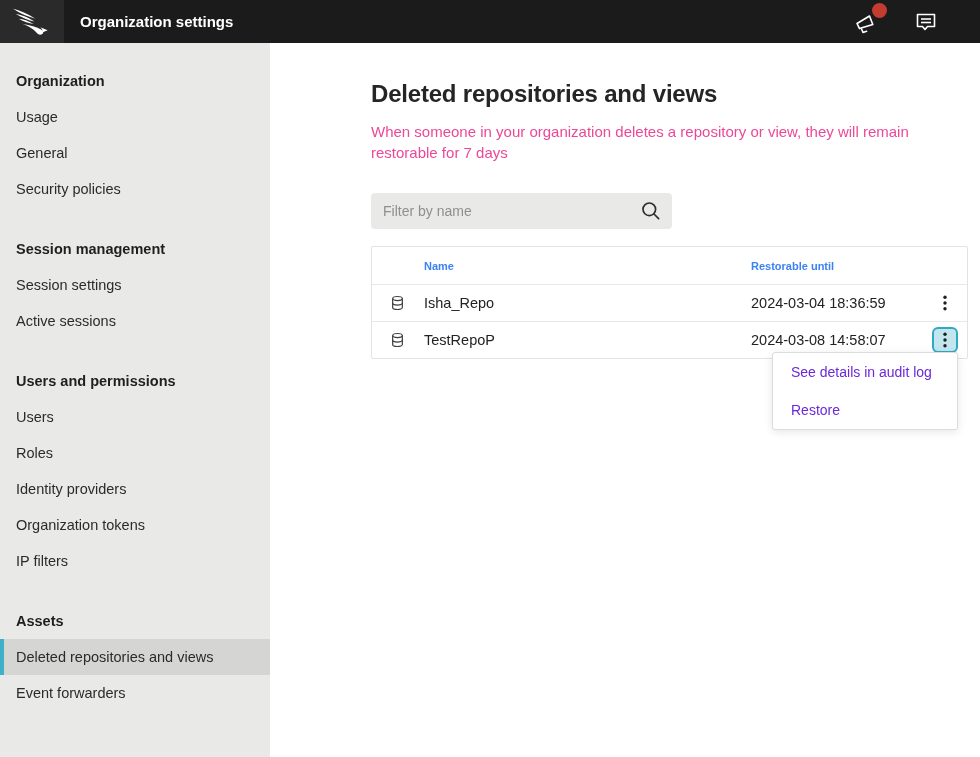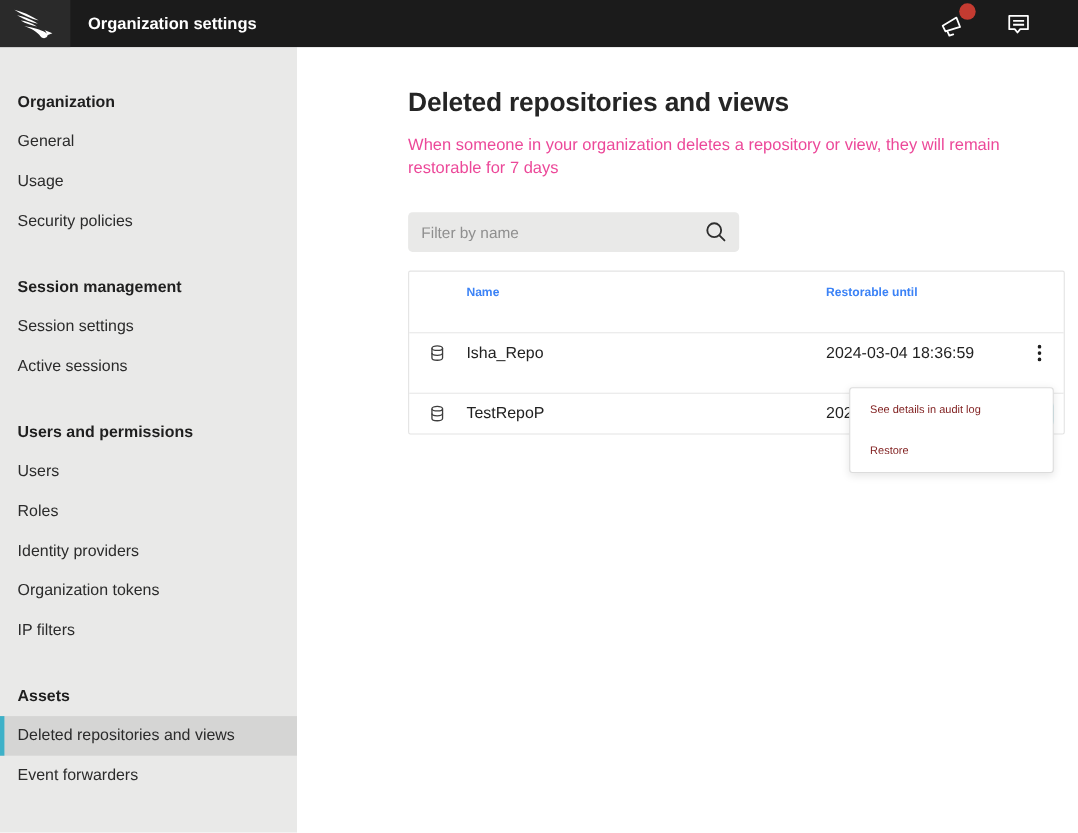--- a/index.html
+++ b/index.html
@@ -27,21 +27,21 @@
   .notif-dot {
     position:absolute; top:-7px; right:-7px; width:15px; height:15px;
     border-radius:50%; background:#c43b31;
   }
 
   
   .layout { display:flex; height:714px; }
 
   
   .sidebar {
-    width:270px; flex:none; background:#e9e9e8; padding-top:32px; overflow:hidden;
+    width:270px; flex:none; background:#e9e9e8; padding-top:20px; overflow:hidden;
   }
   .side-section + .side-section { margin-top:24px; }
   .side-header {
     font-weight:700; font-size:14.5px; color:#1f1f1f; padding:9px 16px; line-height:18px;
   }
   .side-item {
     font-size:14.5px; color:#2b2b2b; padding:9px 16px; line-height:18px; cursor:pointer;
   }
   .side-item.selected {
     background:#d5d5d4; border-left:4px solid #3eb1c8; padding-left:12px;
@@ -73,41 +73,41 @@
 
   
   .table {
     margin-top:17px; width:597px; border:1px solid #e3e3e3; border-radius:2px;
     background:#fff;
   }
   .trow {
     display:grid; grid-template-columns:52px 327px 158px 1fr;
     align-items:center; height:37px;
   }
-  .trow + .trow { border-top:1px solid #e8e8e8;margin-top:18px; }
+  .trow + .trow { border-top:1px solid #e8e8e8; }
   .th { font-weight:700; font-size:11px; color:#3b82f6; }
   .icon-cell { padding-left:19px; display:flex; align-items:center; }
   .td-name, .td-date { font-size:14.5px; color:#222222; }
   .kebab-cell { display:flex; justify-content:center; padding-left:14px; }
   .kebab-btn {
     width:26px; height:26px; border-radius:6px; display:flex;
     align-items:center; justify-content:center; cursor:pointer; background:transparent;
     border:2px solid transparent;
   }
   .kebab-btn.active { background:#c3e6ee; border:2px solid #2fa9c4; }
 
   
   .context-menu {
     position:absolute; left:772px; top:352px; width:186px;
     background:#ffffff; border:1px solid #dcdcdc; border-radius:3px;
     box-shadow:0 2px 8px rgba(0,0,0,0.10); z-index:10;
   }
   .context-menu-item {
     height:38px; display:flex; align-items:center; padding-left:18px;
-    font-size:10px; color:#7f1d1d; cursor:pointer;
+    font-size:14px; color:#6d28d9; cursor:pointer;
   }
 </style>
 </head>
 <body>
 
 <header class="topbar">
   <div class="logo-tile">
     <svg width="40" height="28" viewBox="0 0 48 34">
       <g fill="#ffffff">
         <path d="M1 1 C10 7 20 11 28 13 C19 7 9 3 1 1 Z"></path>
@@ -136,22 +136,22 @@
     </div>
   </div>
 </header>
 
 <div class="layout">
 
   <nav class="sidebar">
 
     <div class="side-section">
       <div class="side-header">Organization</div>
+      <div class="side-item">Usage</div>
       <div class="side-item">General</div>
-      <div class="side-item">Usage</div>
       <div class="side-item">Security policies</div>
     </div>
 
     <div class="side-section">
       <div class="side-header">Session management</div>
       <div class="side-item">Session settings</div>
       <div class="side-item">Active sessions</div>
     </div>
 
     <div class="side-section">

